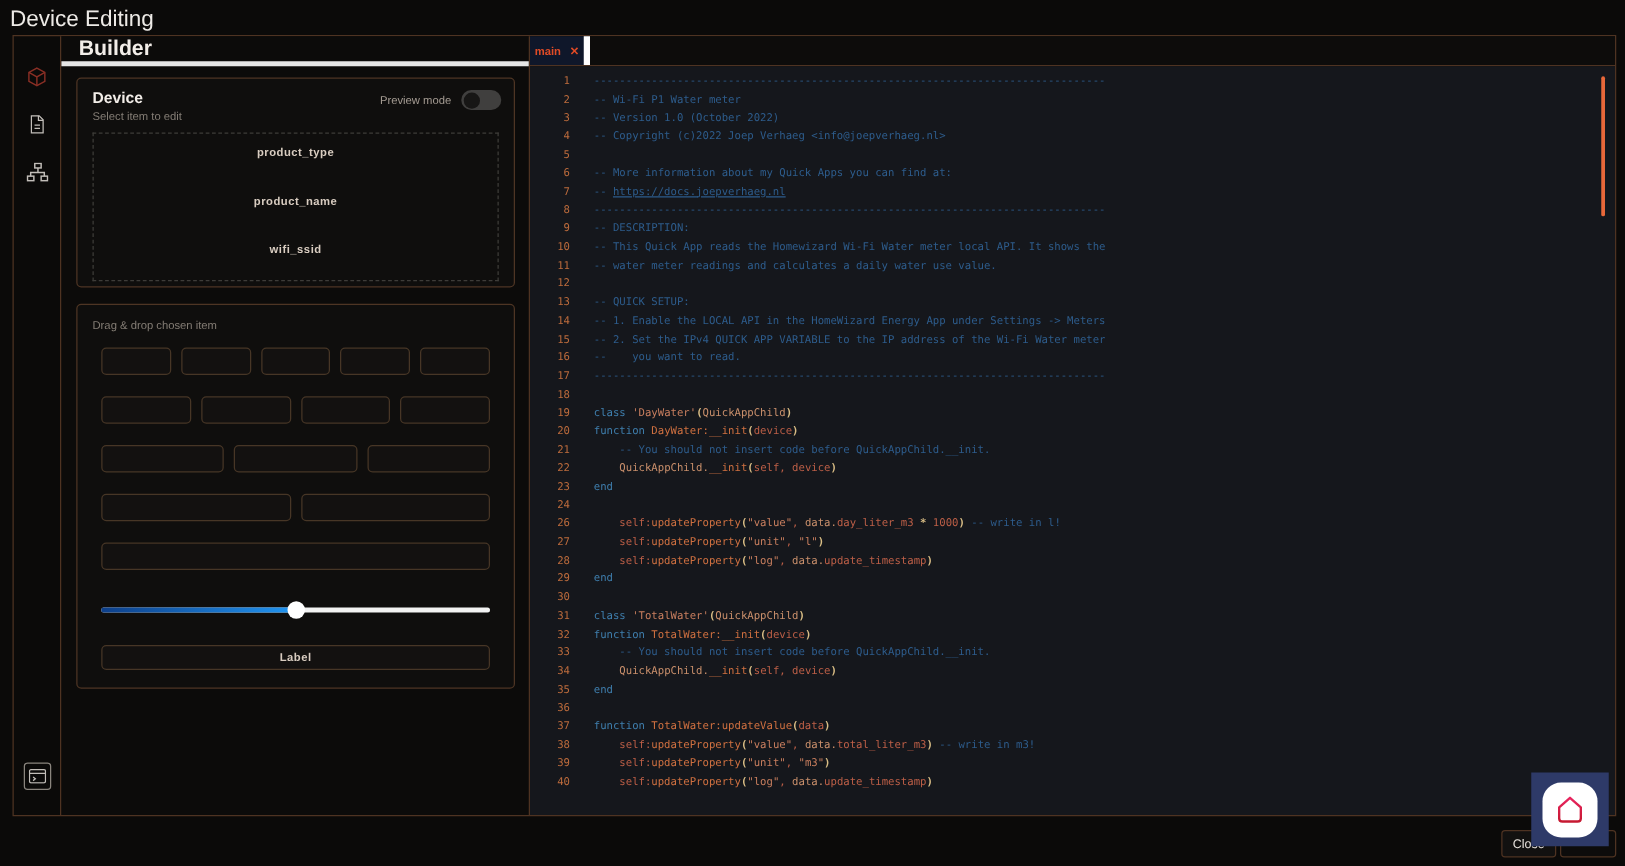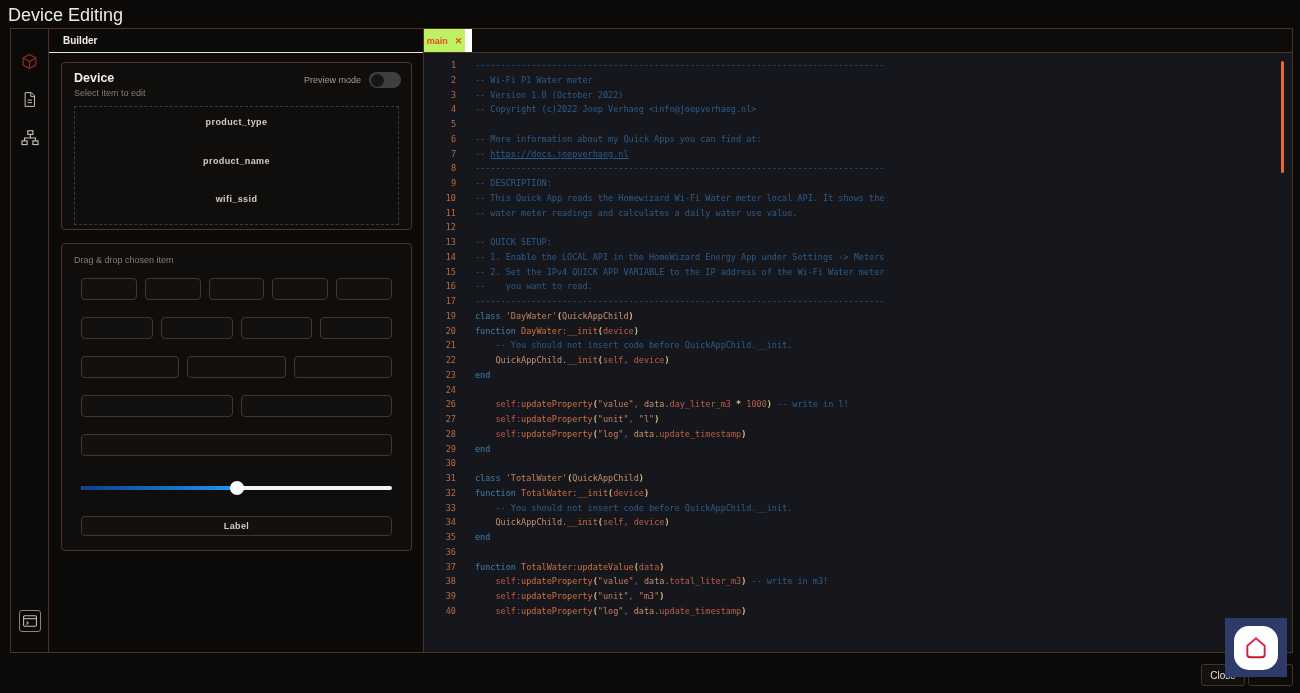--- a/index.html
+++ b/index.html
@@ -14,22 +14,22 @@
   
   .rail { width:38px; border-right:1px solid #4e3322; position:relative;
           display:flex; flex-direction:column; align-items:center; padding-top:24px; gap:21px; }
   .rail-icon { width:18px; height:17px; display:flex; align-items:center; justify-content:center; cursor:pointer; }
   .rail-bottom { position:absolute; bottom:20px; left:50%; transform:translateX(-50%);
                  width:22px; height:22px; border:1px solid #8a857e; border-radius:3px;
                  display:flex; align-items:center; justify-content:center; cursor:pointer; }
 
   
   .builder { width:375px; border-right:1px solid #4e3322; display:flex; flex-direction:column; background:#0c0b0a; }
-  .builder-header { height:24px; border-bottom:1px solid #e5e5e5; display:flex; align-items:center;
-                    padding-left:14px; font-size:10px; font-weight:bold; color:#f2ede8; }
+  .builder-header { height:24px; border-bottom:4px solid #e5e5e5; display:flex; align-items:center;
+                    padding-left:14px; font-size:17px; font-weight:bold; color:#f2ede8; }
   .builder-body { padding:9px 11px 0 12px; }
 
   .card { border:1px solid #4e3524; border-radius:4px; background:#0f0e0d; }
   .device-card { height:168px; margin-bottom:13px; padding:8px 12px; position:relative; }
   .card-title { font-size:12.5px; font-weight:bold; color:#f2ede8; }
   .card-sub { font-size:9px; color:#847d75; margin-top:3px; }
 
   .preview-row { position:absolute; right:10px; top:9px; display:flex; align-items:center; gap:8px; }
   .preview-label { font-size:9px; color:#a59c93; }
   .toggle { width:32px; height:16px; border-radius:8px; background:#403f3e; position:relative; cursor:pointer; }
@@ -51,21 +51,21 @@
   .slider-thumb { position:absolute; top:50%; transform:translate(-50%,-50%); width:14px; height:14px;
                   border-radius:50%; background:#ffffff; cursor:grab; }
 
   .label-btn { margin:0 7px; height:20px; border:1px solid #473626; border-radius:4px; background:#131110;
                display:flex; align-items:center; justify-content:center; font-size:9px; font-weight:bold;
                letter-spacing:.4px; color:#d8ccc0; cursor:pointer; }
 
   
   .editor { flex:1; display:flex; flex-direction:column; min-width:0; }
   .tabbar { height:24px; border-bottom:1px solid #4e3322; display:flex; background:#0d0c0b; }
-  .tab { width:48px; border-right:7px solid #ffffff; background:#bef264;
+  .tab { width:48px; border-right:5px solid #ffffff; background:#0f172a;
          display:flex; align-items:center; justify-content:center; gap:7px; cursor:pointer; }
   .tab-label { font-size:9px; font-weight:bold; color:#e04b26; }
   .tab-close { font-size:9px; font-weight:bold; color:#e04b26; cursor:pointer; }
 
   .code-area { flex:1; background:#15171c; position:relative; overflow:hidden; padding-top:5px; }
   .code-line { display:flex; height:14.75px; line-height:14.75px; white-space:pre;
                font-family:"DejaVu Sans Mono", monospace; font-size:8.5px; }
   .ln { width:32px; text-align:right; color:#bc6b3c; flex:none; margin-right:19px; }
   .tok-cm { color:#2d5c8c; }
   .tok-lk { color:#2d5c8c; text-decoration:underline; cursor:pointer; }
@@ -209,20 +209,21 @@
           <div class="code-line"><span class="ln">8</span><span><span class="tok-cm">--------------------------------------------------------------------------------</span></span></div>
           <div class="code-line"><span class="ln">9</span><span><span class="tok-cm">-- DESCRIPTION:</span></span></div>
           <div class="code-line"><span class="ln">10</span><span><span class="tok-cm">-- This Quick App reads the Homewizard Wi-Fi Water meter local API. It shows the</span></span></div>
           <div class="code-line"><span class="ln">11</span><span><span class="tok-cm">-- water meter readings and calculates a daily water use value.</span></span></div>
           <div class="code-line"><span class="ln">12</span><span></span></div>
           <div class="code-line"><span class="ln">13</span><span><span class="tok-cm">-- QUICK SETUP:</span></span></div>
           <div class="code-line"><span class="ln">14</span><span><span class="tok-cm">-- 1. Enable the LOCAL API in the HomeWizard Energy App under Settings -&gt; Meters</span></span></div>
           <div class="code-line"><span class="ln">15</span><span><span class="tok-cm">-- 2. Set the IPv4 QUICK APP VARIABLE to the IP address of the Wi-Fi Water meter</span></span></div>
           <div class="code-line"><span class="ln">16</span><span><span class="tok-cm">--    you want to read.</span></span></div>
           <div class="code-line"><span class="ln">17</span><span><span class="tok-cm">--------------------------------------------------------------------------------</span></span></div>
+          <div class="code-line"><span class="ln">18</span><span></span></div>
           <div class="code-line"><span class="ln">19</span><span><span class="tok-kw">class</span><span class="tok-pl"> </span><span class="tok-str">'DayWater'</span><span class="tok-pr">(</span><span class="tok-obj">QuickAppChild</span><span class="tok-pr">)</span></span></div>
           <div class="code-line"><span class="ln">20</span><span><span class="tok-kw">function</span><span class="tok-fn"> DayWater:__init</span><span class="tok-pr">(</span><span class="tok-pl">device</span><span class="tok-pr">)</span></span></div>
           <div class="code-line"><span class="ln">21</span><span><span class="tok-cm">    -- You should not insert code before QuickAppChild.__init.</span></span></div>
           <div class="code-line"><span class="ln">22</span><span><span class="tok-pl">    </span><span class="tok-obj">QuickAppChild.</span><span class="tok-fn">__init</span><span class="tok-pr">(</span><span class="tok-pl">self, device</span><span class="tok-pr">)</span></span></div>
           <div class="code-line"><span class="ln">23</span><span><span class="tok-kw">end</span></span></div>
           <div class="code-line"><span class="ln">24</span><span></span></div>
           <div class="code-line"><span class="ln">26</span><span><span class="tok-pl">    self:</span><span class="tok-fn">updateProperty</span><span class="tok-pr">(</span><span class="tok-str">"value"</span><span class="tok-pl">, </span><span class="tok-obj">data.</span><span class="tok-pl">day_liter_m3 </span><span class="tok-pr">*</span><span class="tok-pl"> 1000</span><span class="tok-pr">)</span><span class="tok-cm"> -- write in l!</span></span></div>
           <div class="code-line"><span class="ln">27</span><span><span class="tok-pl">    self:</span><span class="tok-fn">updateProperty</span><span class="tok-pr">(</span><span class="tok-str">"unit"</span><span class="tok-pl">, </span><span class="tok-str">"l"</span><span class="tok-pr">)</span></span></div>
           <div class="code-line"><span class="ln">28</span><span><span class="tok-pl">    self:</span><span class="tok-fn">updateProperty</span><span class="tok-pr">(</span><span class="tok-str">"log"</span><span class="tok-pl">, </span><span class="tok-obj">data.</span><span class="tok-pl">update_timestamp</span><span class="tok-pr">)</span></span></div>
           <div class="code-line"><span class="ln">29</span><span><span class="tok-kw">end</span></span></div>

